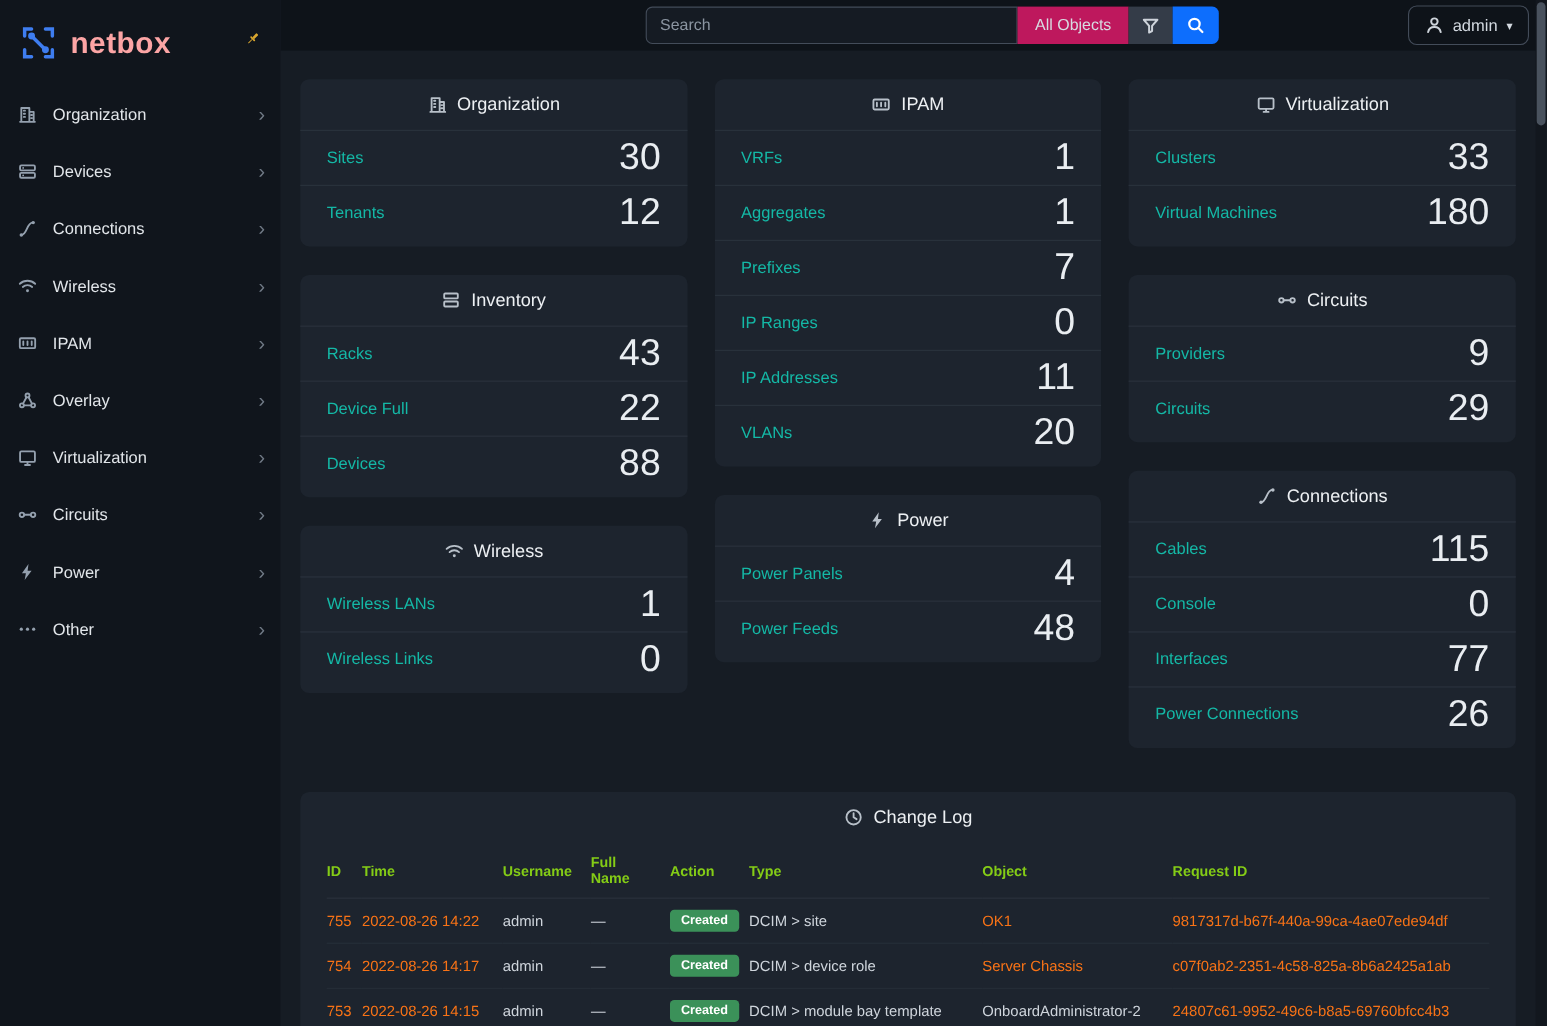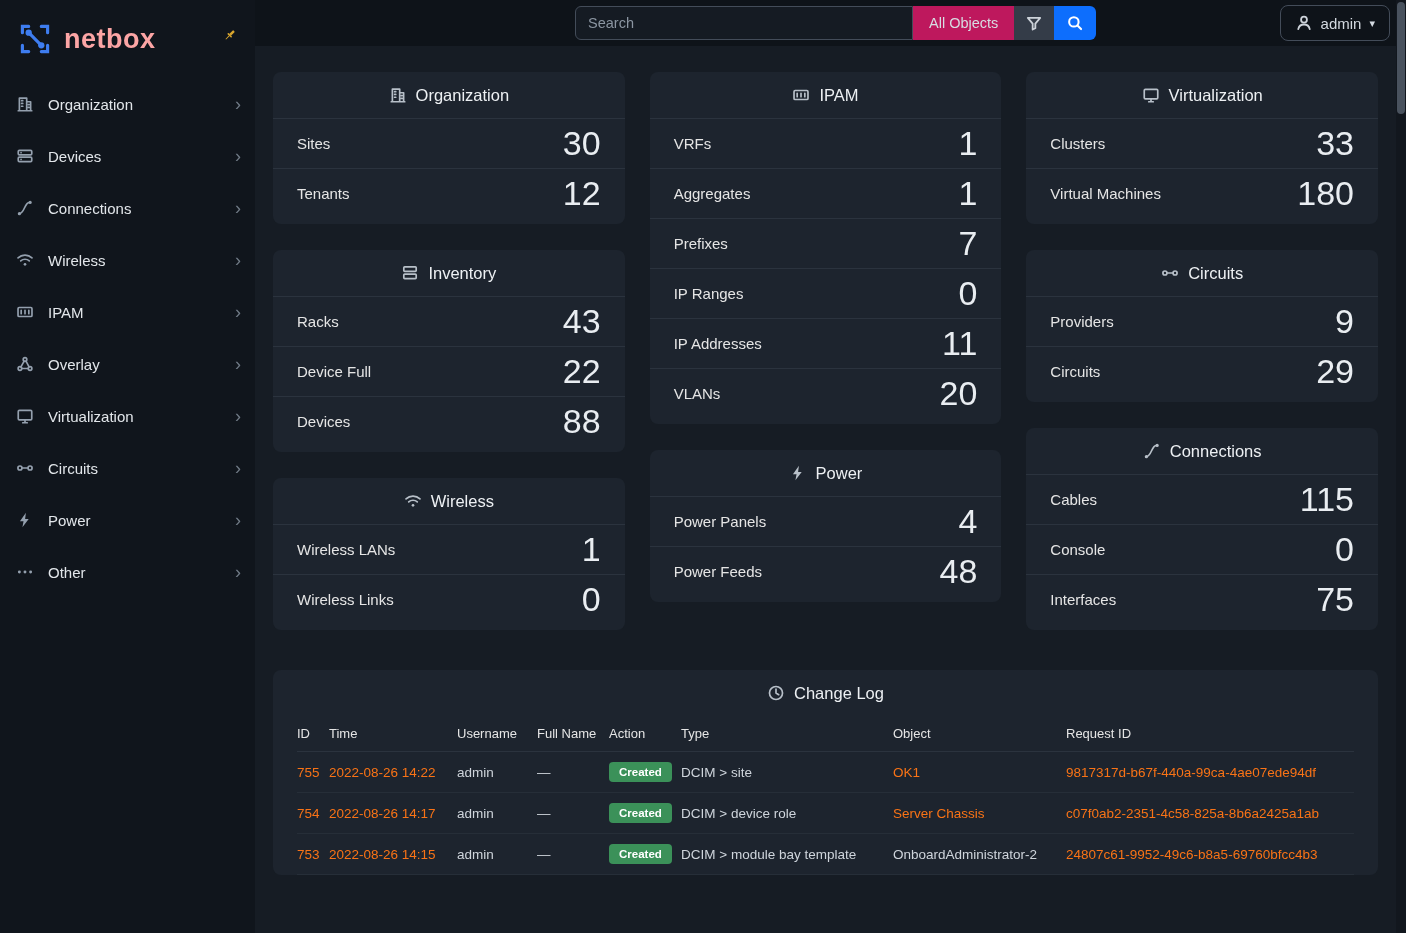--- a/index.html
+++ b/index.html
@@ -26,21 +26,21 @@
     color:#e2e6ea;
   }
   .nav-chevron { margin-left:auto; color:#707a86; font-size:18px; line-height:1; }
 
   
   .main { flex:1; display:flex; flex-direction:column; overflow:hidden; }
   .topbar {
     height:46px; background:#0e1319; display:flex; align-items:center;
     position:relative; flex-shrink:0;
   }
-  .search-group { display:flex; position:absolute; left:320px; top:6px; height:34px; }
+  .search-group { display:flex; position:absolute; left:332px; top:6px; height:34px; }
   .search-input {
     width:338px; height:34px; background:#151b23; border:1px solid #434c59;
     border-radius:6px 0 0 6px; color:#dfe4e9; font-size:14.5px; padding:0 12px;
     outline:none; font-family:inherit;
   }
   .search-input::placeholder { color:#8b95a1; }
   .scope-btn {
     height:34px; padding:0 16px; background:#be185d; color:#d7dce2;
     border:none; font-size:14.5px; cursor:pointer; font-family:inherit;
   }
@@ -66,29 +66,29 @@
   .col { display:flex; flex-direction:column; gap:26px; }
   .card { background:#1d242e; border-radius:8px; padding-bottom:6px; }
   .card-header {
     height:46px; display:flex; align-items:center; justify-content:center; gap:9px;
     font-size:16.5px; font-weight:500; color:#edf0f3;
   }
   .stat-row {
     height:50px; margin:0 0; padding:0 24px; display:flex; align-items:center;
     justify-content:space-between; border-top:1px solid #2b333e; cursor:pointer;
   }
-  .stat-label { font-size:15px; color:#e5e5e5; }
+  .stat-label { font-size:15px; color:#14b8a6; }
   .stat-value { font-size:34px; color:#e9edf1; }
 
   
   .changelog { margin-top:40px; padding-bottom:0; }
   .table-wrap { padding:0 24px; }
   table { width:100%; border-collapse:collapse; table-layout:fixed; }
   th {
-    text-align:left; font-size:13px; font-weight:400; color:#e5e5e5;
+    text-align:left; font-size:13px; font-weight:700; color:#84cc16;
     padding:10px 10px 10px 0; border-bottom:1px solid #2b333e;
   }
   td {
     font-size:13.5px; color:#cfd5dc; padding:10px 10px 10px 0;
     border-bottom:1px solid #262e38; white-space:nowrap; overflow:hidden;
   }
   .lnk { color:#f97316; cursor:pointer; text-decoration:none; }
   .badge {
     display:inline-block; background:#3b9159; color:#ffffff; font-size:11.5px;
     font-weight:700; padding:4px 10px; border-radius:4px;text-align:center;
@@ -418,21 +418,25 @@
             <div class="stat-row">
               <span class="stat-label">Cables</span>
               <span class="stat-value">115</span>
             </div>
             <div class="stat-row">
               <span class="stat-label">Console</span>
               <span class="stat-value">0</span>
             </div>
             <div class="stat-row">
               <span class="stat-label">Interfaces</span>
-              <span class="stat-value">75</span>
+              <span class="stat-value">77</span>
+            </div>
+            <div class="stat-row">
+              <span class="stat-label">Power Connections</span>
+              <span class="stat-value">26</span>
             </div>
           </section>
         </div>
       </div>
 
       <section class="card changelog">
         <header class="card-header">
           <svg class="ci" viewBox="0 0 16 16">
               <circle class="s" cx="8" cy="8" r="5.8"></circle>
               <path class="s" d="M8 4.6V8l2.4 1.5"></path>

